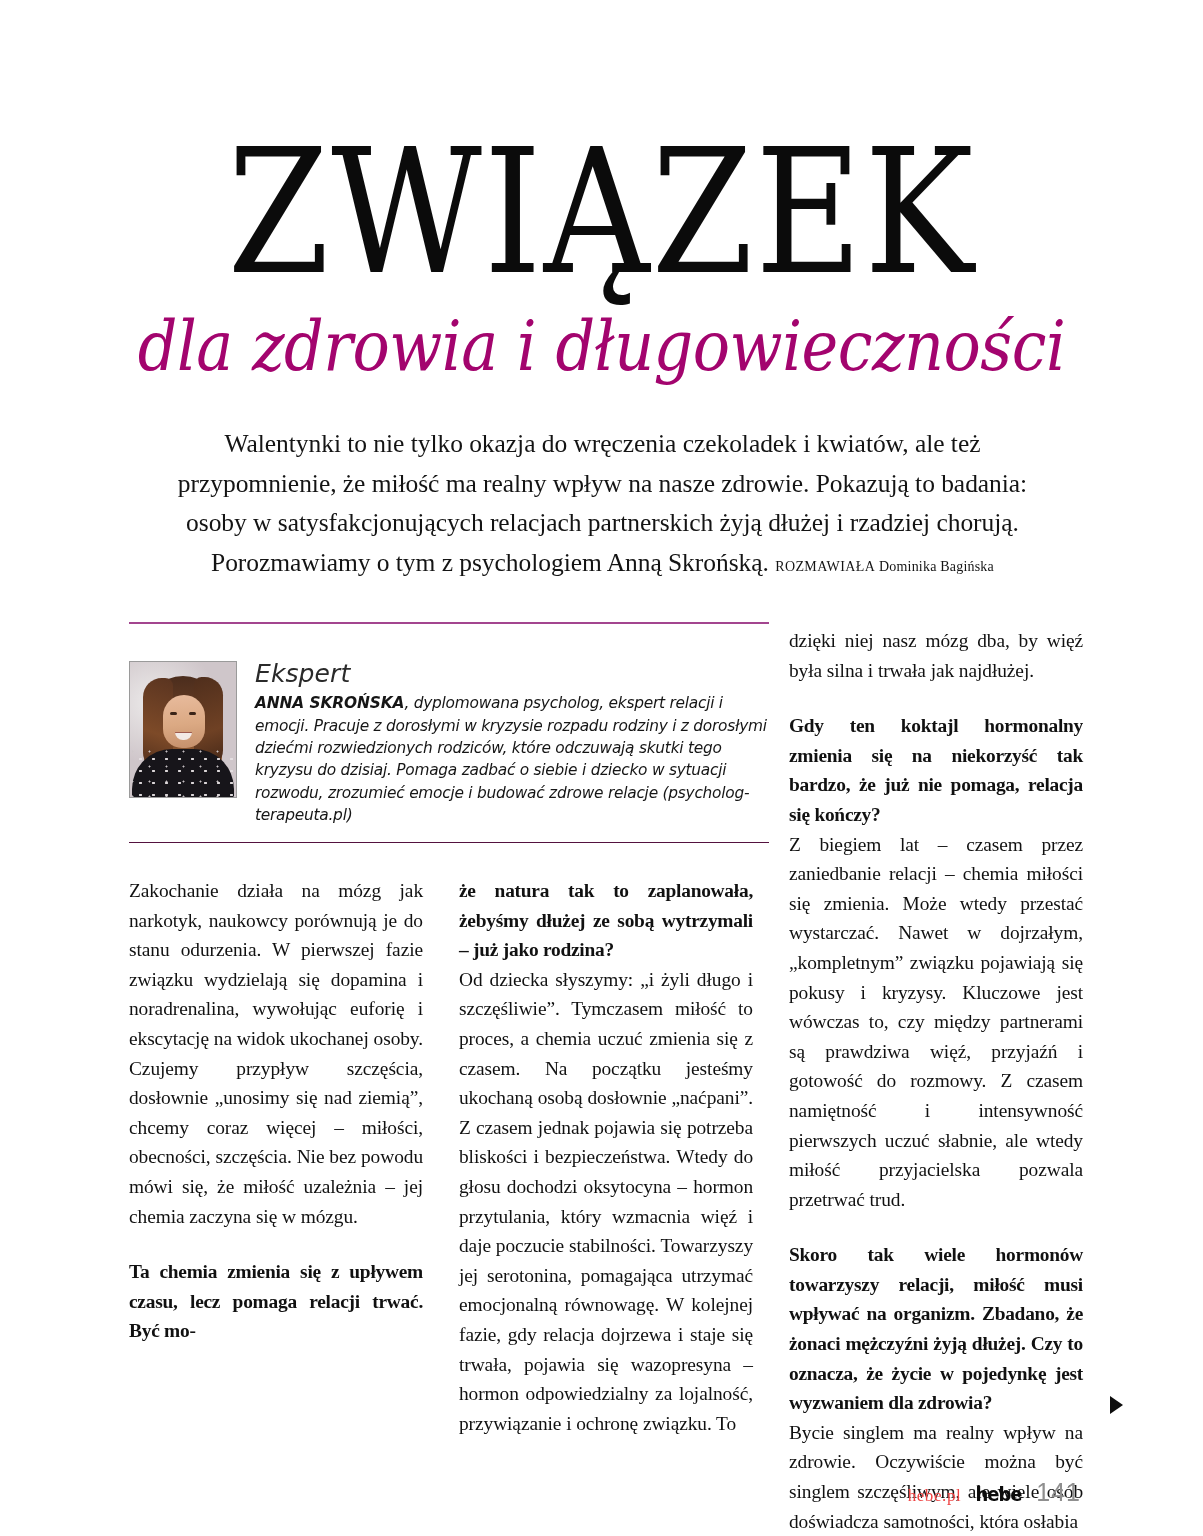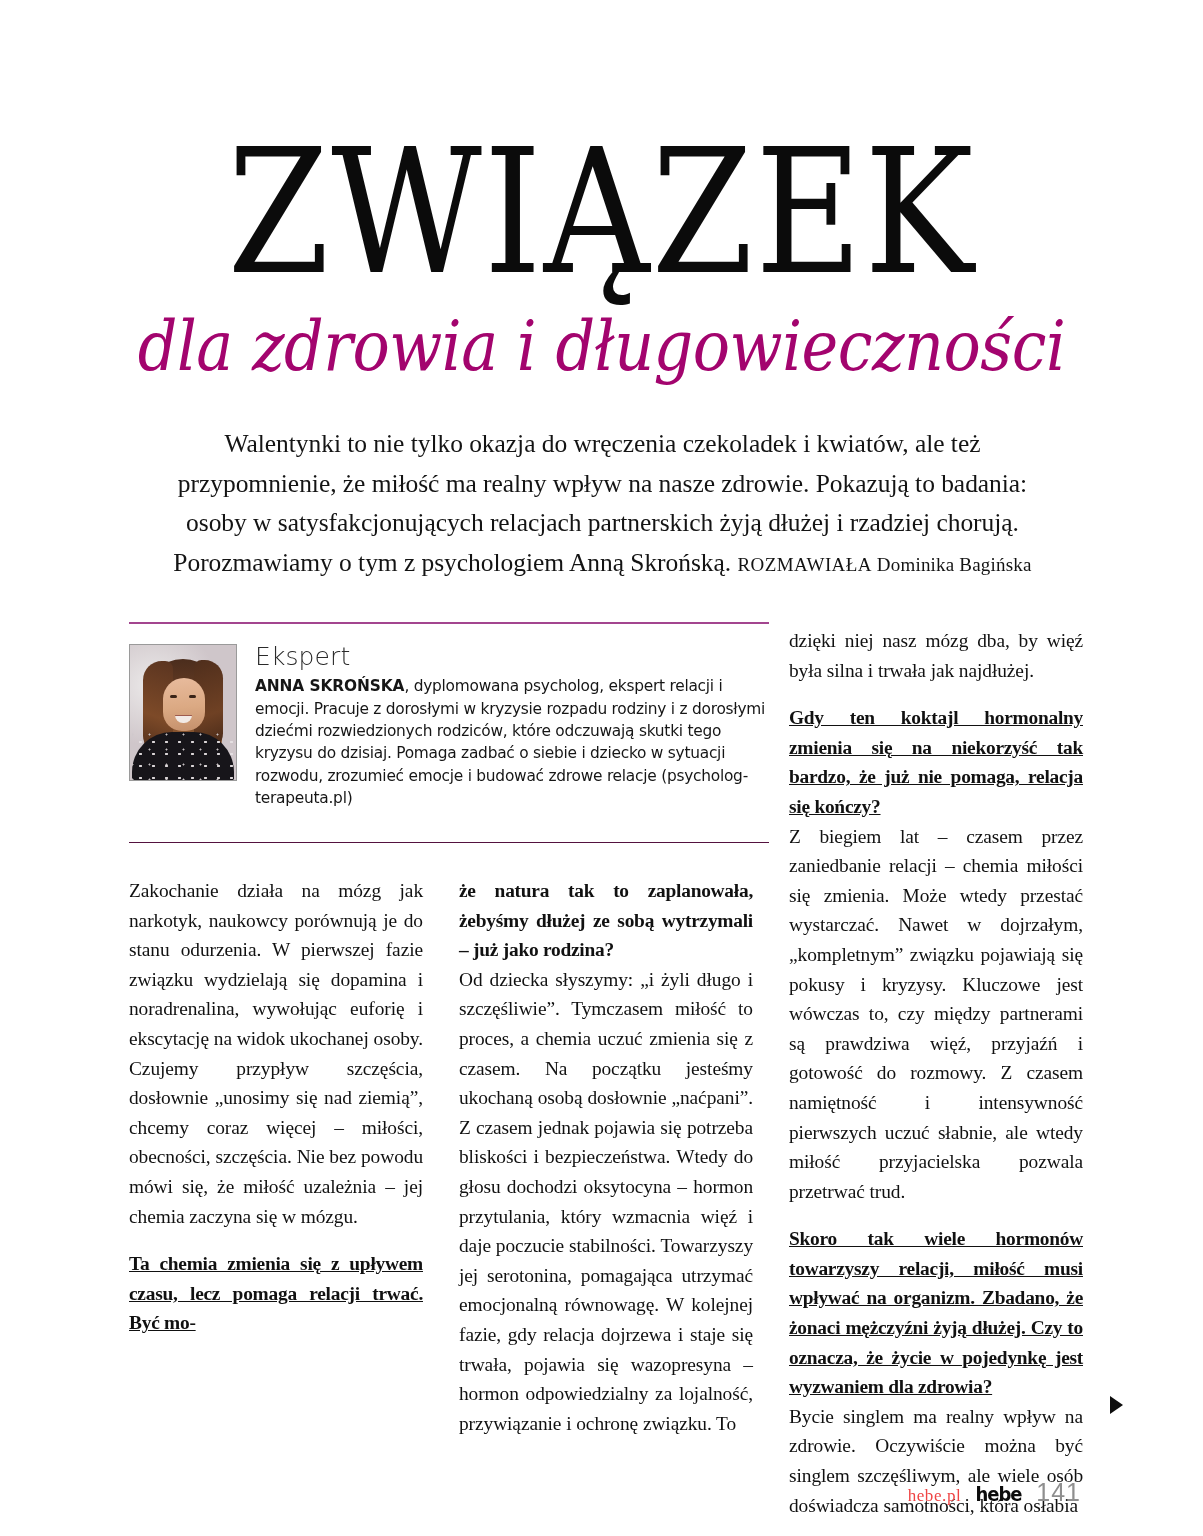--- a/index.html
+++ b/index.html
@@ -61,21 +61,21 @@
     width: 905px;
     top: 424px;
     text-align: center;
     font-family: "Liberation Serif", serif;
     font-size: 25.5px;
     line-height: 39.5px;
     color: #141414;
     letter-spacing: -0.05px;
   }
   .lead .byline {
-    font-size: 19px;
+    font-size: 14px;
     letter-spacing: 0.2px;
   }
   .lead .byline .rz {
     font-variant: small-caps;
     letter-spacing: 0.4px;
   }
 
   
   .expert-box {
     position: absolute;
@@ -92,21 +92,22 @@
     position: absolute;
     left: 129px;
     top: 842px;
     width: 640px;
     height: 1.4px;
     background: #54123f;
   }
   .expert-inner {
     display: flex;
     gap: 18px;
-    padding-top: 20px;
+    padding-top: 37px;
+    font-style: italic;
   }
   .photo {
     width: 106px;
     height: 135px;
     flex: 0 0 106px;
     border: 1px solid #9a9a9a;
     position: relative;
     overflow: hidden;
     background: #d8d2d4;
   }
@@ -218,21 +219,21 @@
   }
   .col-1 { left: 129px; top: 876px; }
   .col-2 { left: 459px; top: 876px; }
   .col-3 { left: 789px; top: 626px; }
 
   .col p { margin: 0; }
   .col p.q {
     font-weight: 700;
     letter-spacing: -0.25px;
   }
-  .col p.gap { margin-top: 18px; text-decoration: underline; }
+  .col p.gap { margin-top: 26px; }
   .col p.last-line { text-align-last: left; }
 
   
   .cont-marker {
     position: absolute;
     left: 1110px;
     top: 1396px;
     width: 0; height: 0;
     border-left: 13px solid #0d0d0d;
     border-top: 9px solid transparent;

